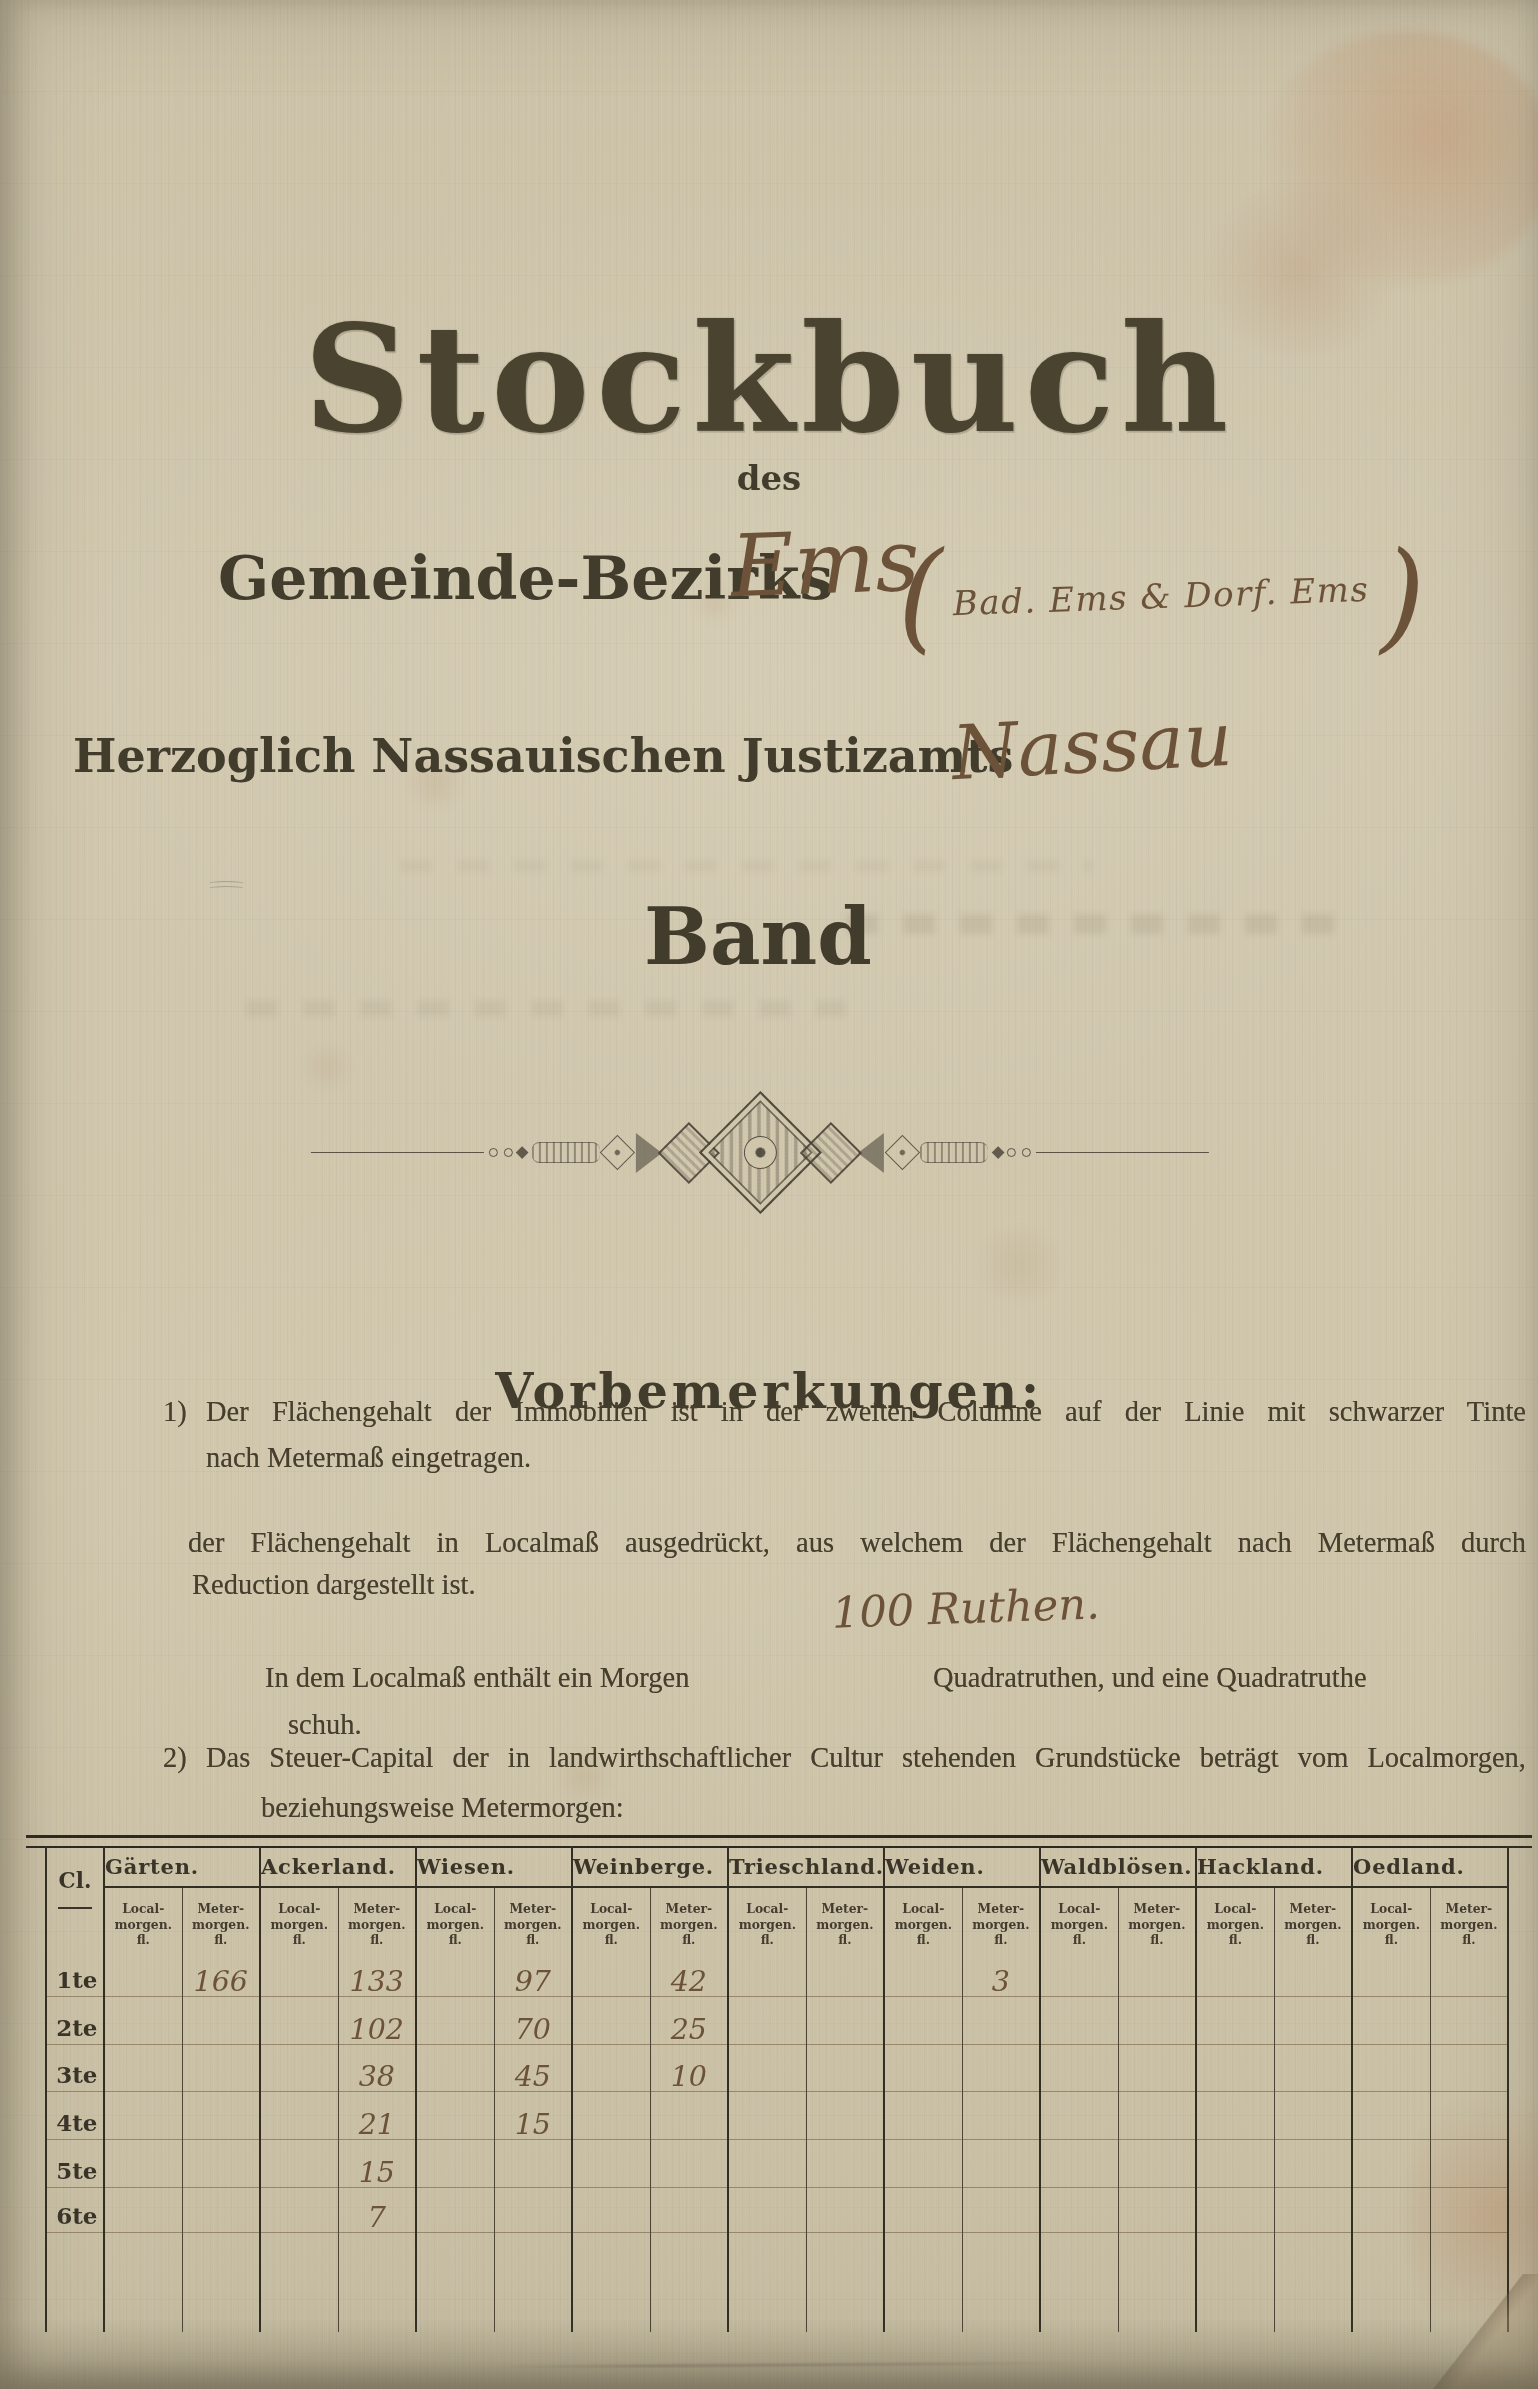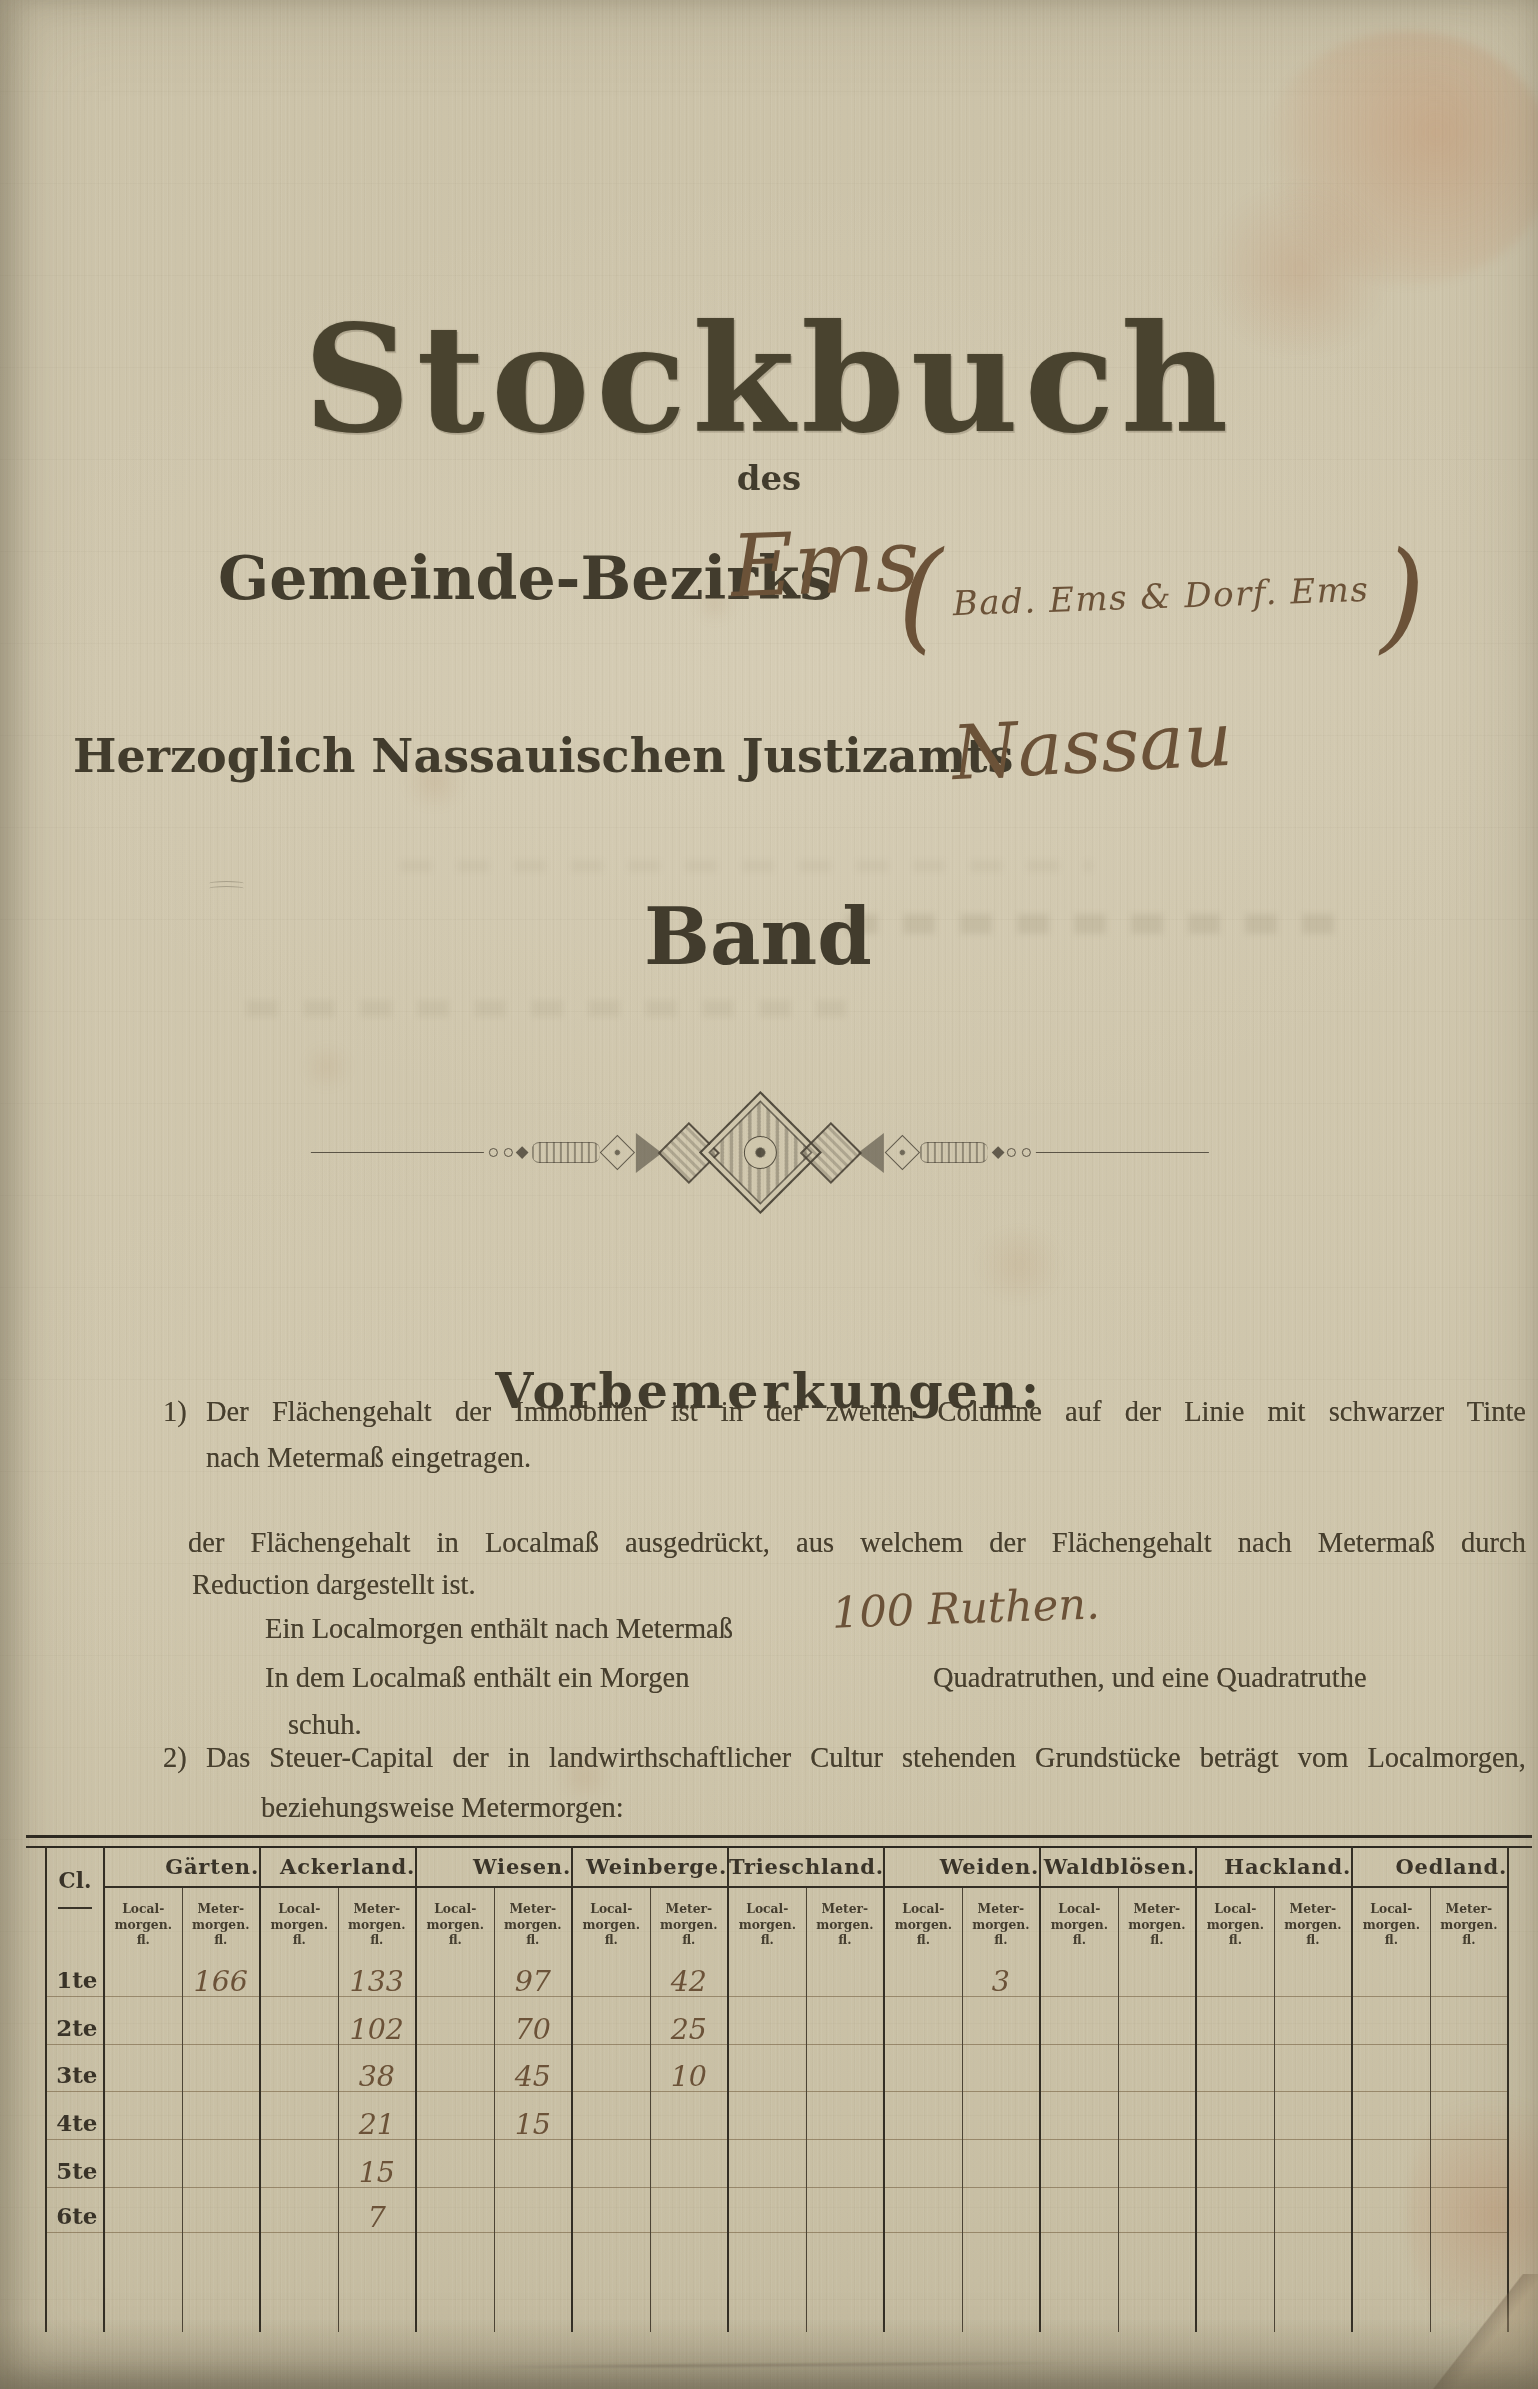--- a/index.html
+++ b/index.html
@@ -91,21 +91,21 @@
   
   .rule-double{position:absolute;left:26px;top:1835px;width:1506px;height:7.7px;
     border-top:3.1px solid #2c2820;border-bottom:2.3px solid #2c2820;}
   .stock-table{position:absolute;left:45px;top:1846px;width:1460px;border-collapse:collapse;table-layout:fixed;
     border-left:2.3px solid #332e24;border-right:2.3px solid #332e24;}
   .stock-table th,.stock-table td{padding:0;margin:0;overflow:visible;}
   .th-cl{border-right:2.3px solid #332e24;vertical-align:top;}
   .cl-text{display:block;text-align:center;font-family:"DejaVu Serif",serif;font-weight:bold;font-size:21.5px;color:#3a3429;padding-top:22px;}
   .cl-dash{width:34px;height:0;border-bottom:2.3px solid #3a3429;margin:14px auto 0;}
   .th-cat{height:40px;border-right:2.3px solid #332e24;border-bottom:2.3px solid #332e24;
-    font-family:"DejaVu Serif",serif;font-weight:bold;font-size:21px;letter-spacing:0.8px;color:#3a3429;text-align:right;vertical-align:middle;}
+    font-family:"DejaVu Serif",serif;font-weight:bold;font-size:21px;letter-spacing:0.8px;color:#3a3429;text-align:left;vertical-align:middle;}
   .th-sub{height:73px;border-right:0.8px solid #4c4435;font-family:"DejaVu Serif",serif;font-weight:bold;font-size:12.3px;
     line-height:1.3;color:#443d2f;text-align:center;vertical-align:middle;white-space:pre-line;}
   .th-sub.cat-end{border-right:2.3px solid #332e24;}
   .stock-table tbody td{border-right:0.8px solid #4c4435;vertical-align:bottom;text-align:center;}
   .stock-table tbody td.cat-end{border-right:2.3px solid #332e24;}
   .stock-table tbody td.td-cl{border-right:2.3px solid #332e24;text-align:left;}
   .stock-table tr.data{border-bottom:0.8px solid rgba(112,90,58,.55);}
   .row-label{font-family:"DejaVu Serif",serif;font-weight:bold;font-size:23px;color:#3a3429;padding:0 0 2.3px 9.2px;display:inline-block;}
   .cell-hw{font-family:"DejaVu Serif",serif;font-style:italic;font-size:28.5px;line-height:.9;color:#6b5238;display:inline-block;padding-bottom:0.8px;}
 </style>
@@ -171,21 +171,20 @@
       <div class="orn-line"></div>
   </div>
 
   <h2 class="print remarks-heading">Vorbemerkungen:</h2>
 
   <div class="bodyline num" style="left:163px;top:1394px;">1)</div>
   <div class="bodyline just" style="left:206px;top:1394px;width:1320px;">Der Flächengehalt der Immobilien ist in der zweiten Columne auf der Linie mit schwarzer Tinte</div>
   <div class="bodyline" style="left:206px;top:1440px;">nach Metermaß eingetragen.</div>
   <div class="bodyline just" style="left:188px;top:1525px;width:1338px;">der Flächengehalt in Localmaß ausgedrückt, aus welchem der Flächengehalt nach Metermaß durch</div>
   <div class="bodyline" style="left:192px;top:1567px;">Reduction dargestellt ist.</div>
-  <div class="bodyline" style="left:265px;top:1611px;">Ein Localmorgen enthält nach Metermaß</div>
   <div class="hw hw-ruthen">100 Ruthen.</div>
   <div class="bodyline" style="left:265px;top:1660px;">In dem Localmaß enthält ein Morgen</div>
   <div class="bodyline" style="left:933px;top:1660px;text-align:right;">Quadratruthen, und eine Quadratruthe</div>
   <div class="bodyline" style="left:288px;top:1707px;">schuh.</div>
   <div class="bodyline num" style="left:163px;top:1740px;">2)</div>
   <div class="bodyline just" style="left:206px;top:1740px;width:1320px;">Das Steuer-Capital der in landwirthschaftlicher Cultur stehenden Grundstücke beträgt vom Localmorgen,</div>
   <div class="bodyline" style="left:261px;top:1790px;">beziehungsweise Metermorgen:</div>
 
   <div class="rule-double"></div>
 

